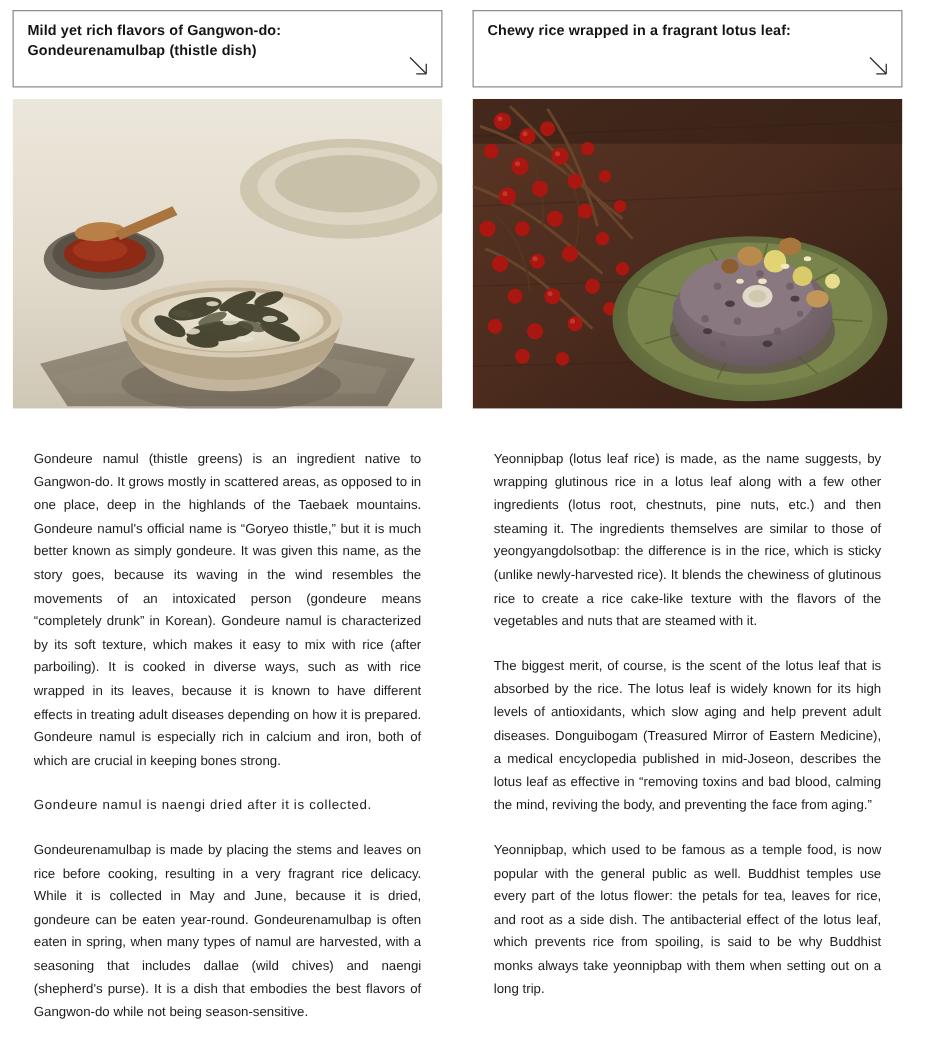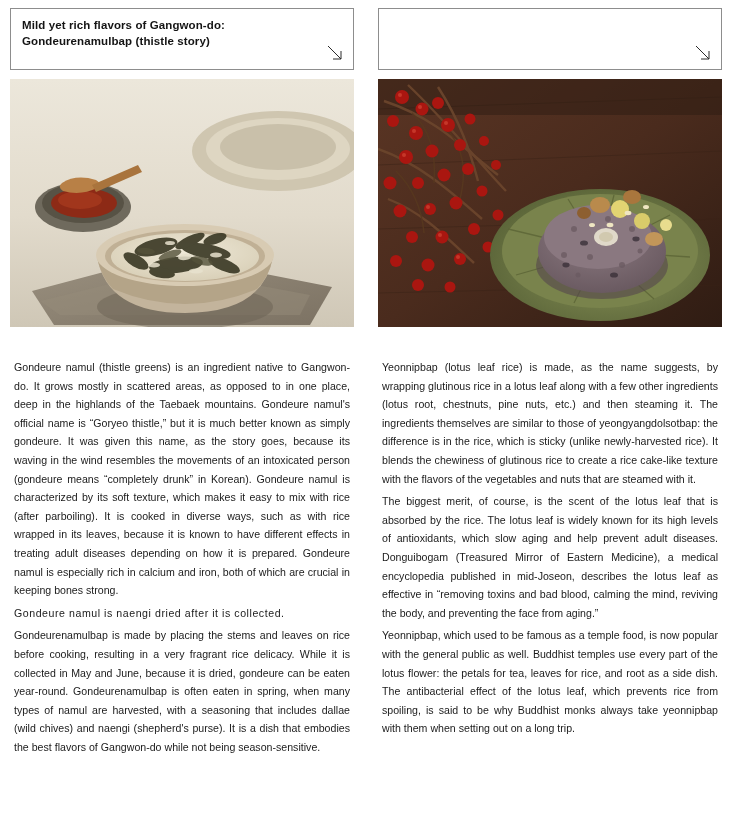--- a/index.html
+++ b/index.html
@@ -68,37 +68,37 @@
   
   .body-copy {
     margin-top: 31px;
     font-size: 10.6px;
     line-height: 18.6px;
     text-align: justify;
     color: #1a1a1a;
     letter-spacing: 0.01px;
   }
   .body-copy p {
-    margin: 4px;
+    margin: 17px;
   }
   .body-copy p.spread {
     letter-spacing: 0.55px;
   }
 </style>
 </head>
 <body>
 
 <div class="page">
   <div class="columns">
 
     <div class="column">
 
       <div class="title-card">
         <div class="title-line">Mild yet rich flavors of Gangwon-do:</div>
-        <div class="title-line">Gondeurenamulbap (thistle story)</div>
+        <div class="title-line">Gondeurenamulbap (thistle dish)</div>
         <svg class="corner-arrow" viewBox="0 0 18 18">
           <line x1="1" y1="1" x2="14" y2="14" stroke="#2b2b2b" stroke-width="1"></line>
           <line x1="14" y1="14" x2="6" y2="14" stroke="#2b2b2b" stroke-width="1"></line>
           <line x1="14" y1="14" x2="14" y2="6" stroke="#2b2b2b" stroke-width="1"></line>
         </svg>
       </div>
 
       <div class="photo">
         <svg width="344" height="248" viewBox="0 0 344 248">
           <defs>
@@ -170,20 +170,21 @@
       <div class="body-copy">
         <p>Gondeure namul (thistle greens) is an ingredient native to Gangwon-do. It grows mostly in scattered areas, as opposed to in one place, deep in the highlands of the Taebaek mountains. Gondeure namul's official name is “Goryeo thistle,” but it is much better known as simply gondeure. It was given this name, as the story goes, because its waving in the wind resembles the movements of an intoxicated person (gondeure means “completely drunk” in Korean). Gondeure namul is characterized by its soft texture, which makes it easy to mix with rice (after parboiling). It is cooked in diverse ways, such as with rice wrapped in its leaves, because it is known to have different effects in treating adult diseases depending on how it is prepared. Gondeure namul is especially rich in calcium and iron, both of which are crucial in keeping bones strong.</p>
         <p class="spread">Gondeure namul is naengi dried after it is collected.</p>
         <p>Gondeurenamulbap is made by placing the stems and leaves on rice before cooking, resulting in a very fragrant rice delicacy. While it is collected in May and June, because it is dried, gondeure can be eaten year-round. Gondeurenamulbap is often eaten in spring, when many types of namul are harvested, with a seasoning that includes dallae (wild chives) and naengi (shepherd's purse). It is a dish that embodies the best flavors of Gangwon-do while not being season-sensitive.</p>
       </div>
     </div>
 
     <div class="column">
 
       <div class="title-card">
+        <div class="title-line">Chewy rice wrapped in a fragrant lotus leaf:</div>
         <svg class="corner-arrow" viewBox="0 0 18 18">
           <line x1="1" y1="1" x2="14" y2="14" stroke="#2b2b2b" stroke-width="1"></line>
           <line x1="14" y1="14" x2="6" y2="14" stroke="#2b2b2b" stroke-width="1"></line>
           <line x1="14" y1="14" x2="14" y2="6" stroke="#2b2b2b" stroke-width="1"></line>
         </svg>
       </div>
 
       <div class="photo">
         <svg width="344" height="248" viewBox="0 0 344 248">
           <defs>

